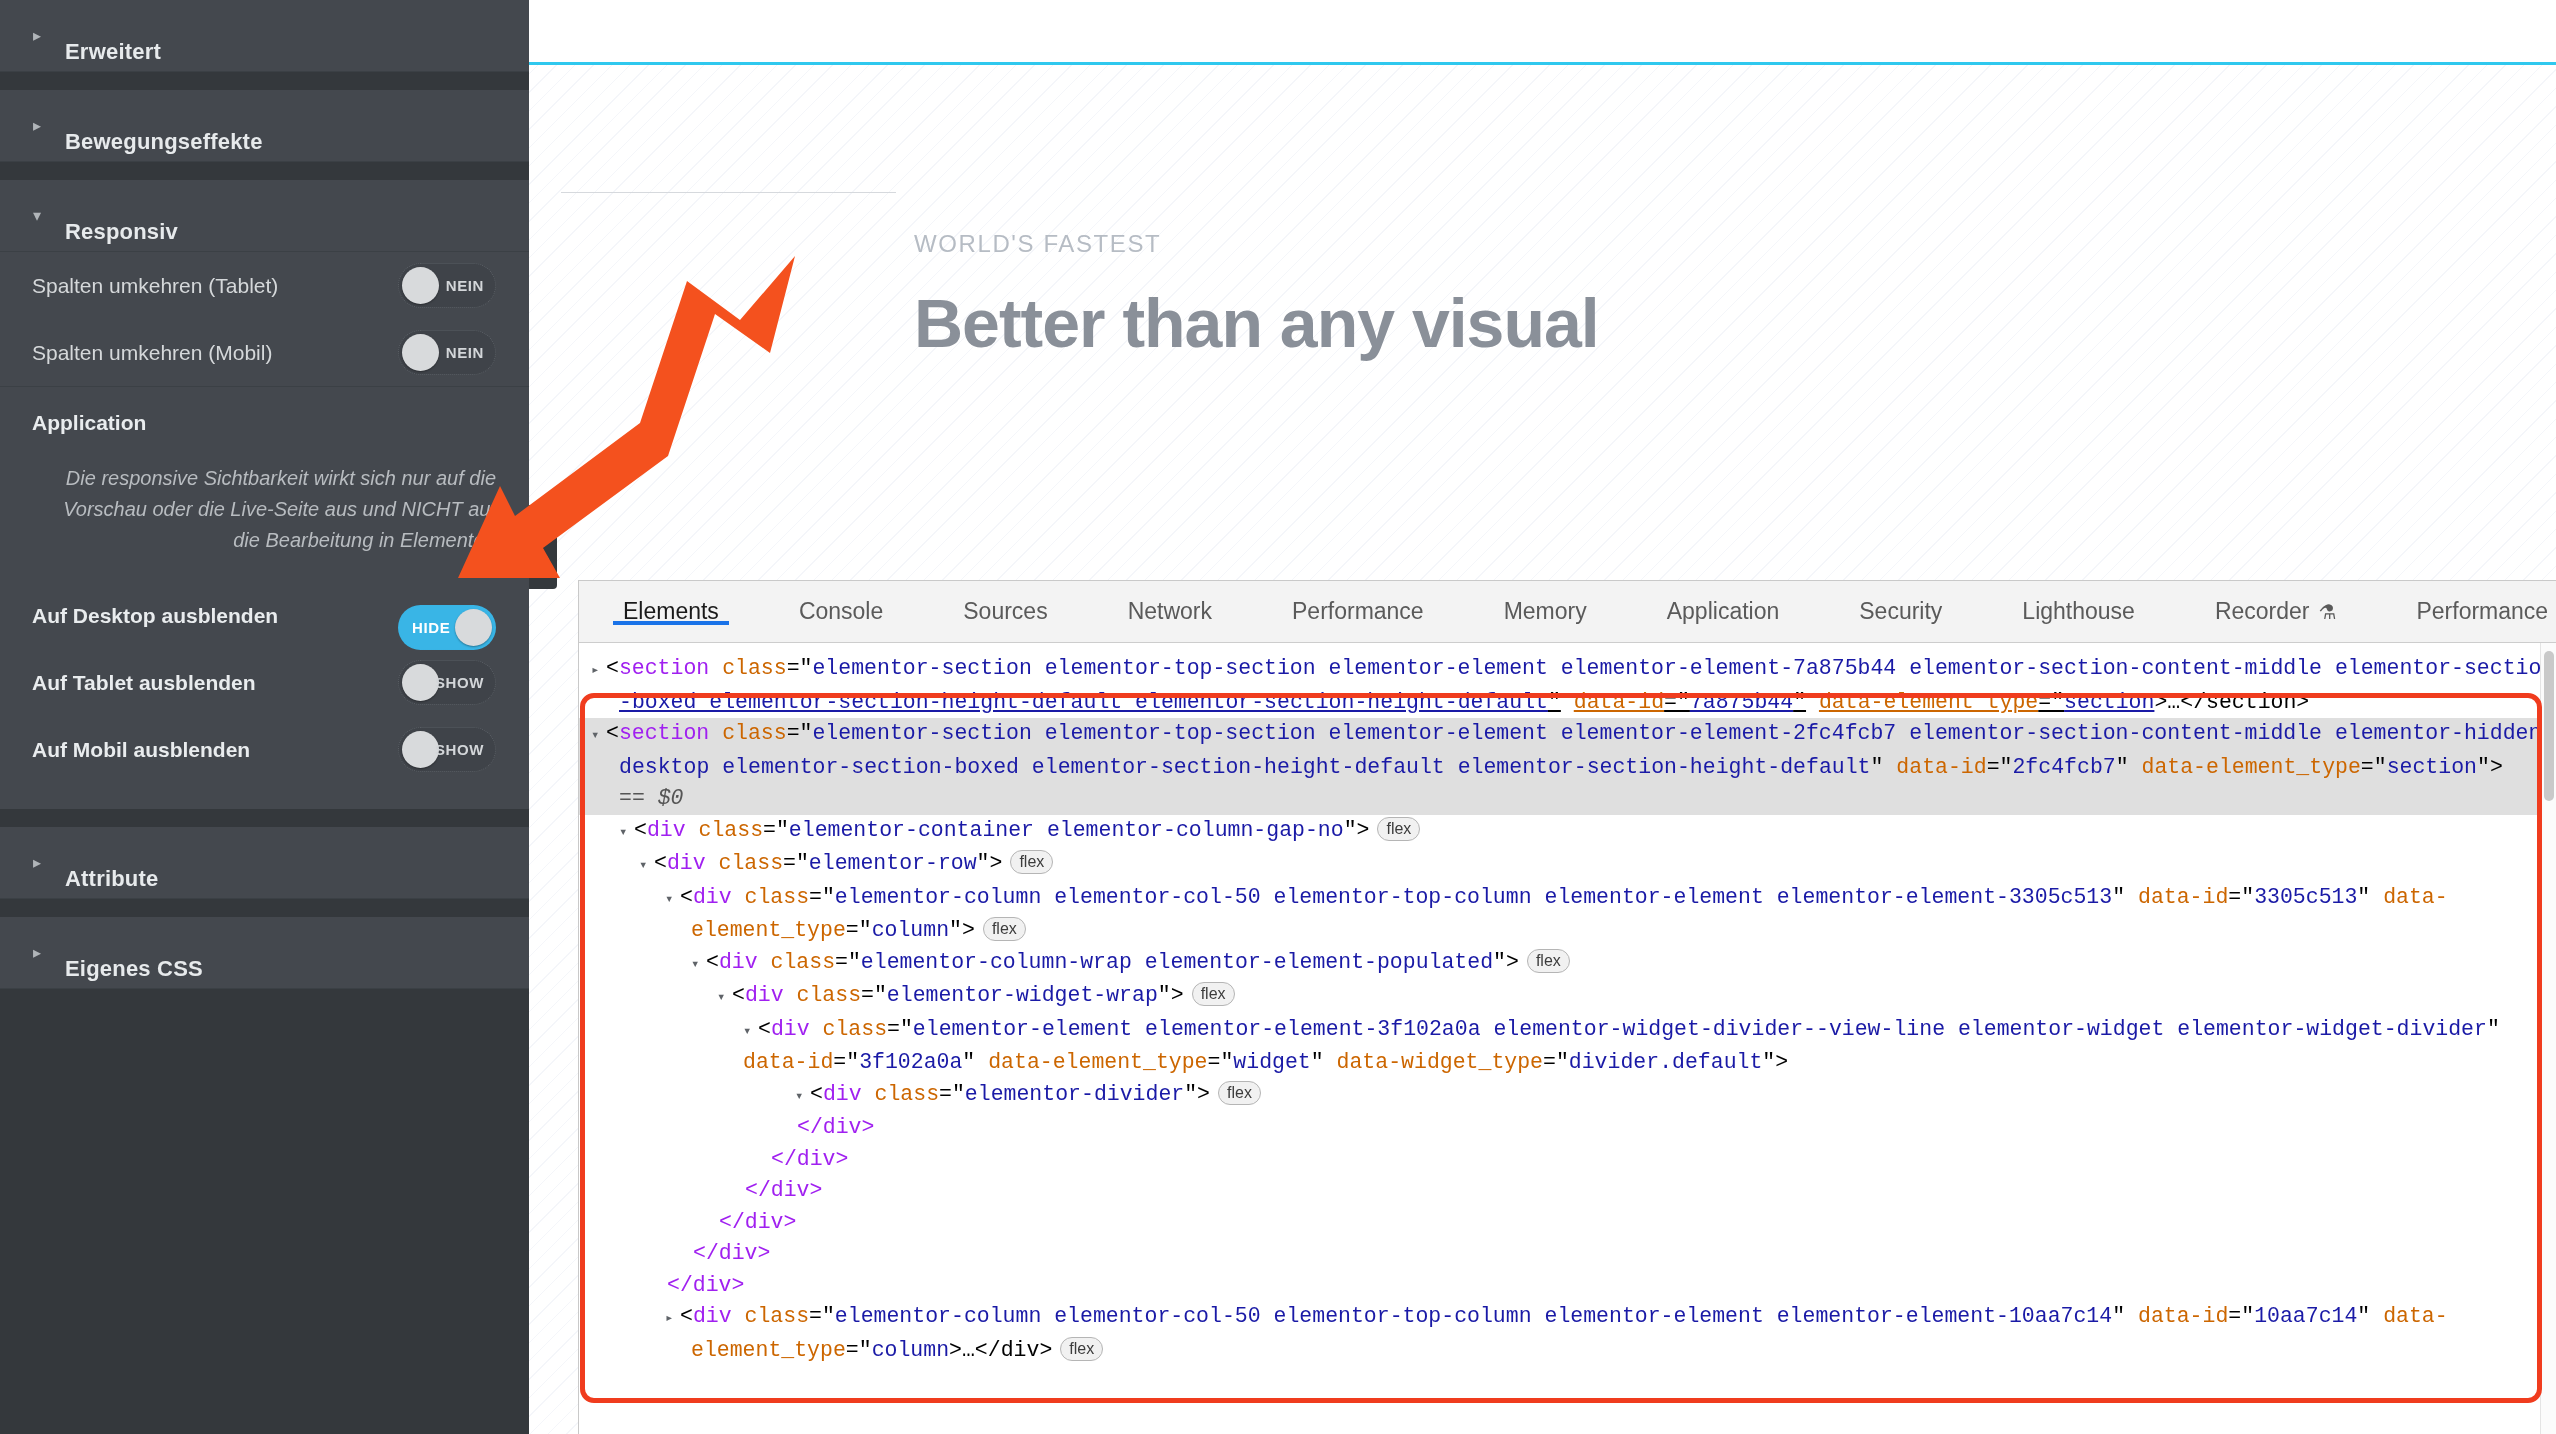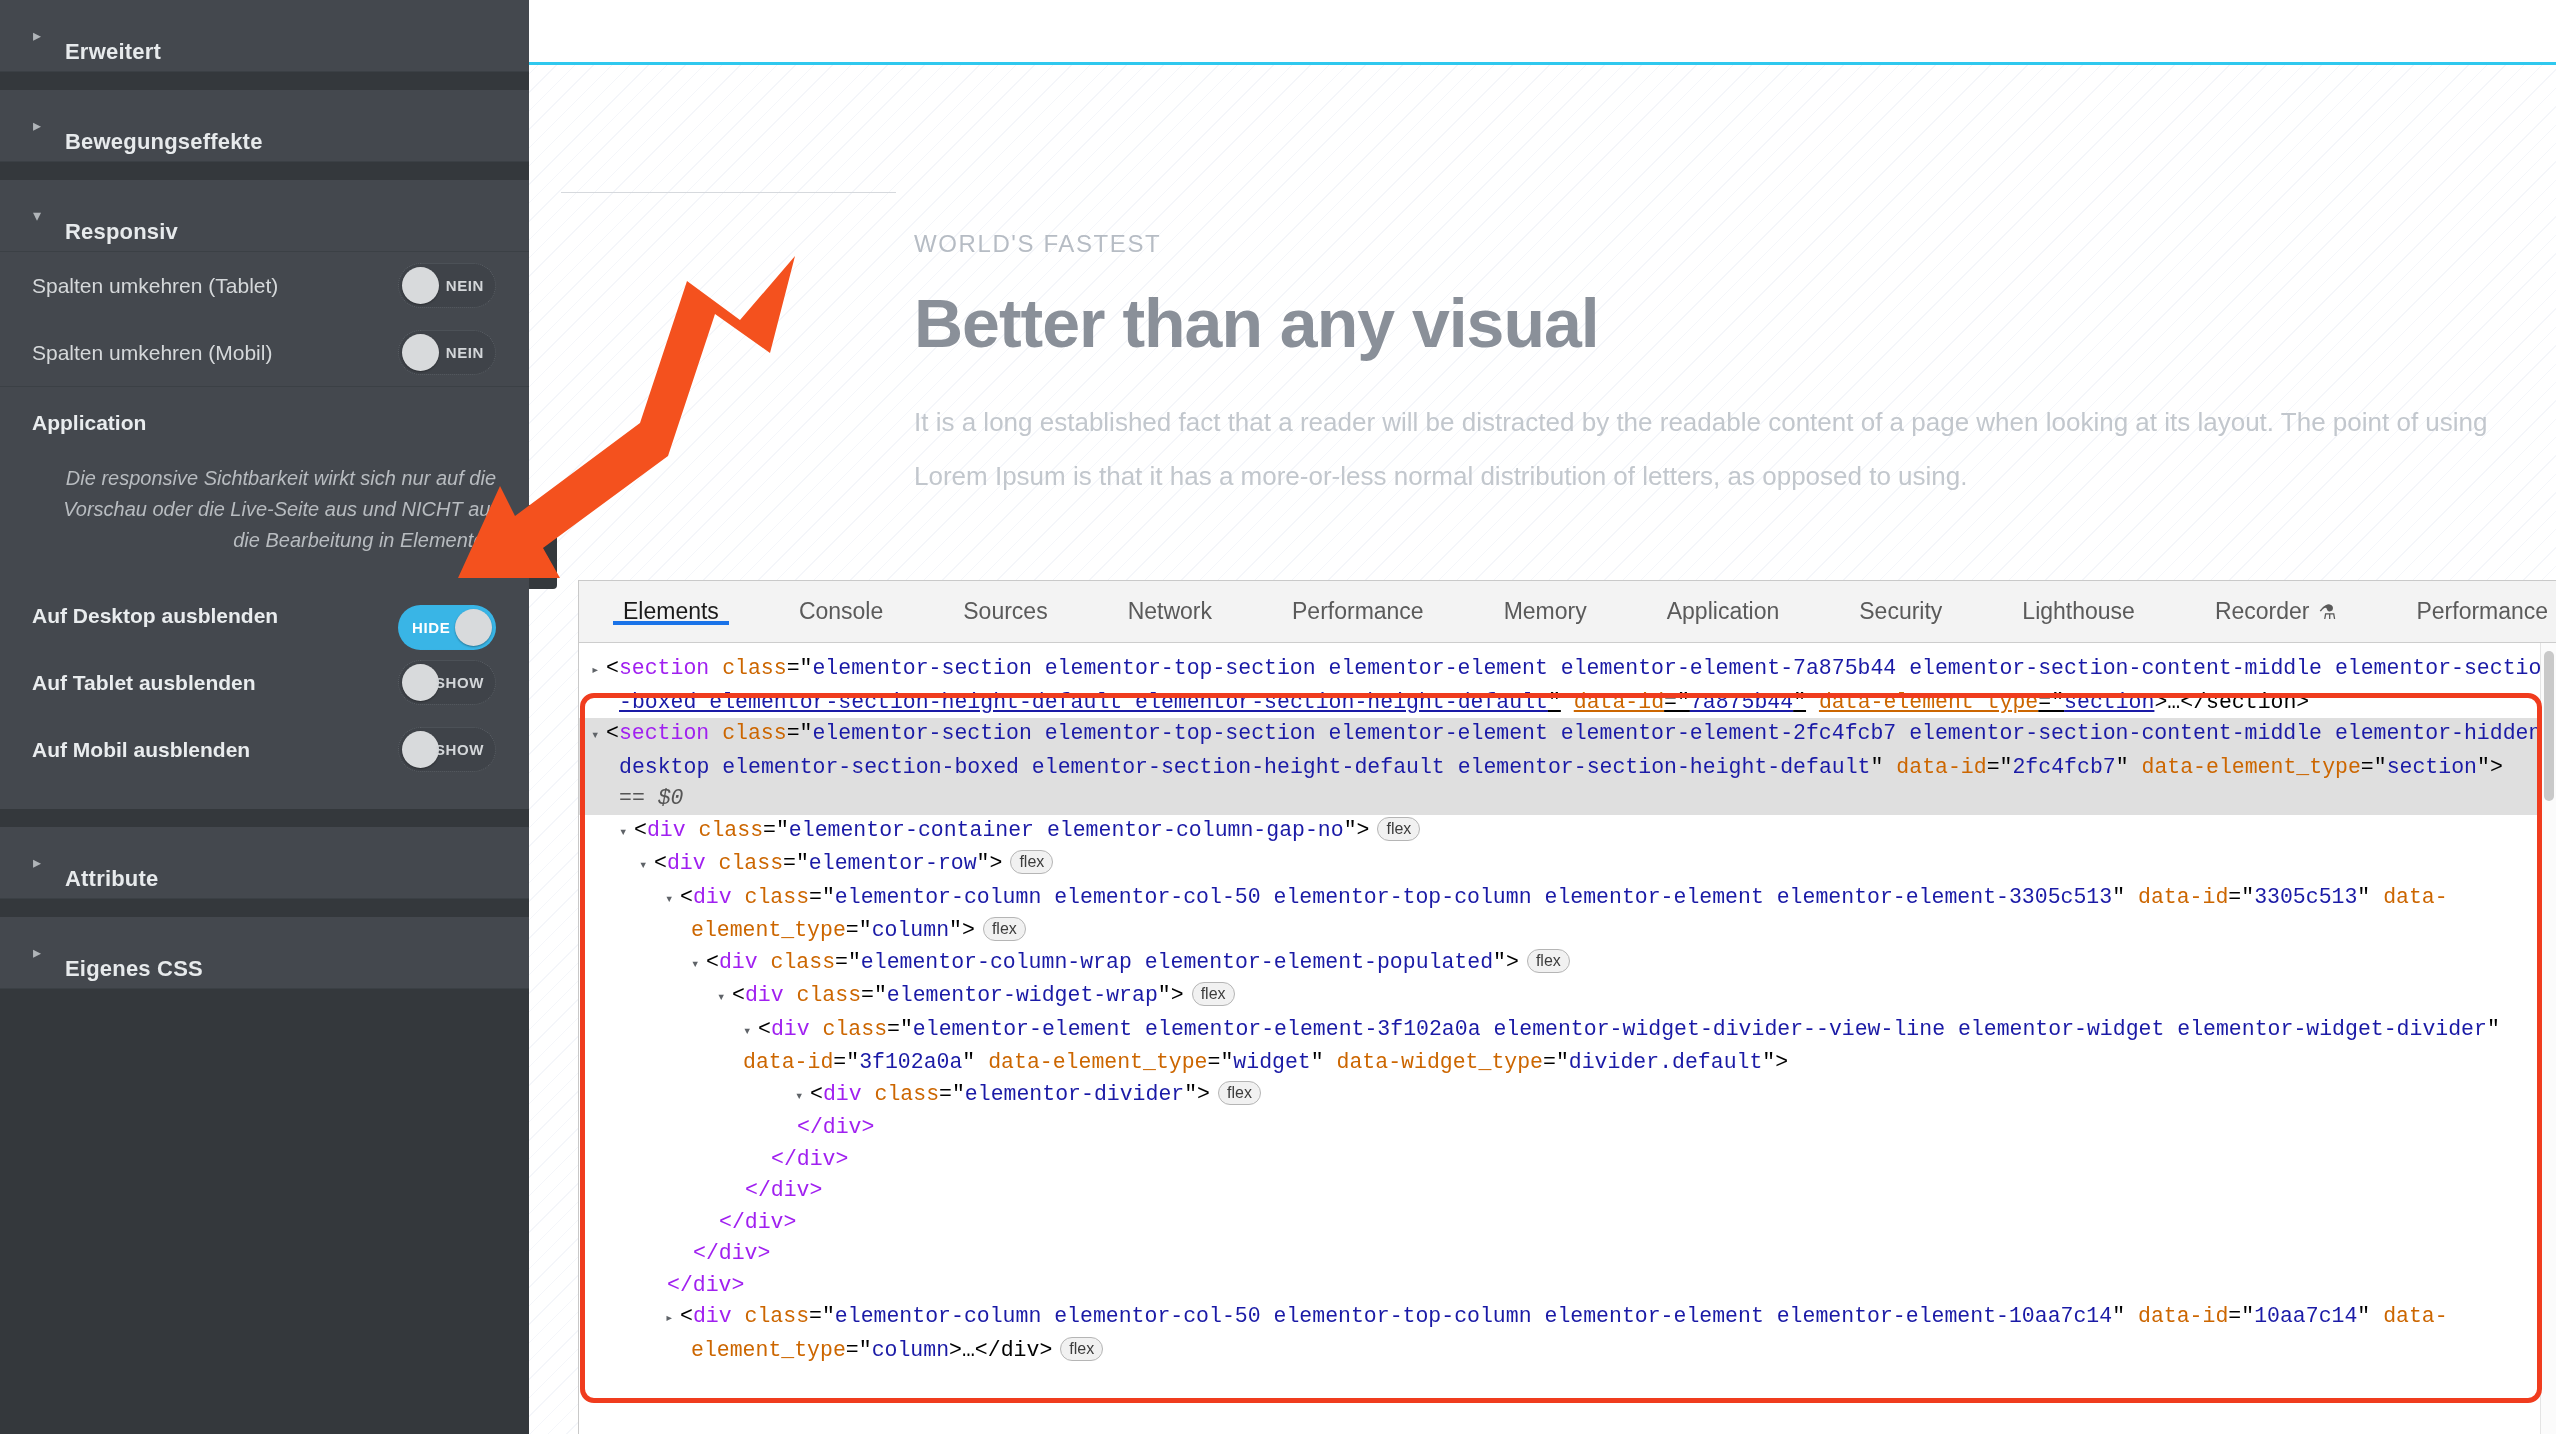--- a/index.html
+++ b/index.html
@@ -280,21 +280,20 @@
 <div id="panel-collapse">
   <span>❮</span>
 </div>
 
 <div id="preview">
   <div id="preview-topbar"></div>
   <div class="hero-divider"></div>
   <div class="hero">
     <div class="hero-eyebrow">WORLD'S FASTEST</div>
     <div class="hero-title">Better than any visual</div>
-    <div class="hero-para">It is a long established fact that a reader will be distracted by the readable content of a page when looking at its layout. The point of using Lorem Ipsum is that it has a more-or-less normal distribution of letters, as opposed to using.</div>
   </div>
 </div>
 
 <svg id="arrow" viewBox="0 0 380 420">
   <path d="M355 8 L300 72 L247 33 L200 175 L75 268 L60 238 L18 330 L120 330 L103 300 L228 208 L275 66 L330 105 Z" fill="#f4511e"></path>
 </svg>
 
 <div id="devtools">
 
   <div id="dt-tabbar">

